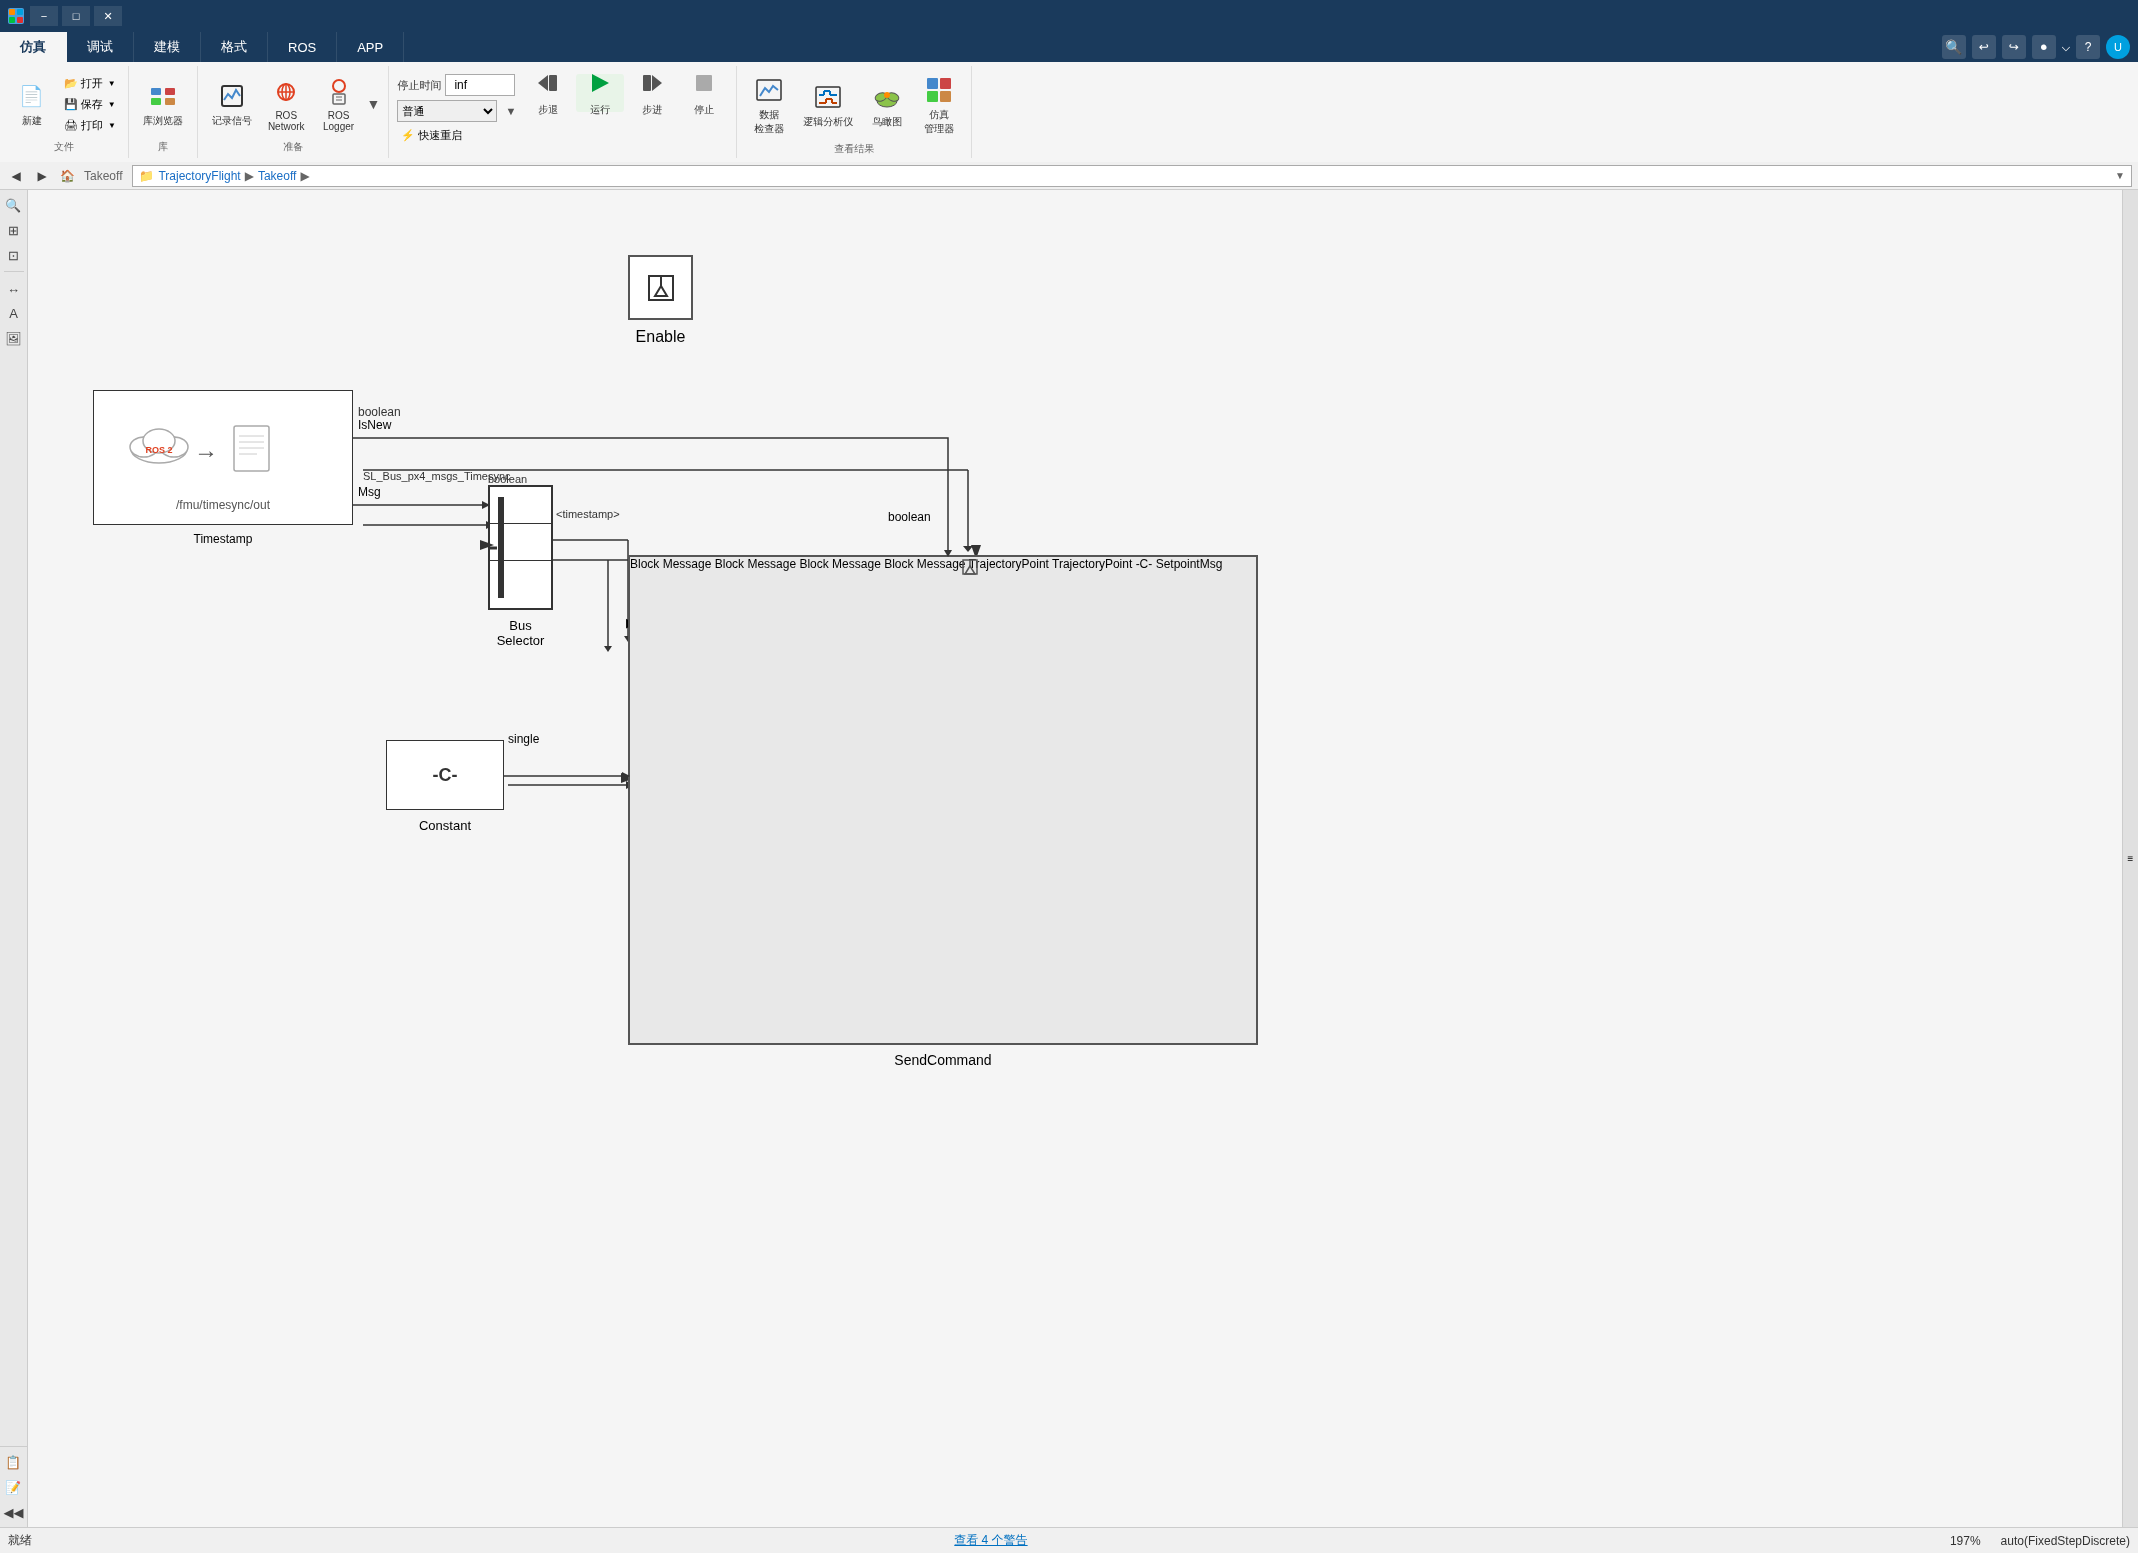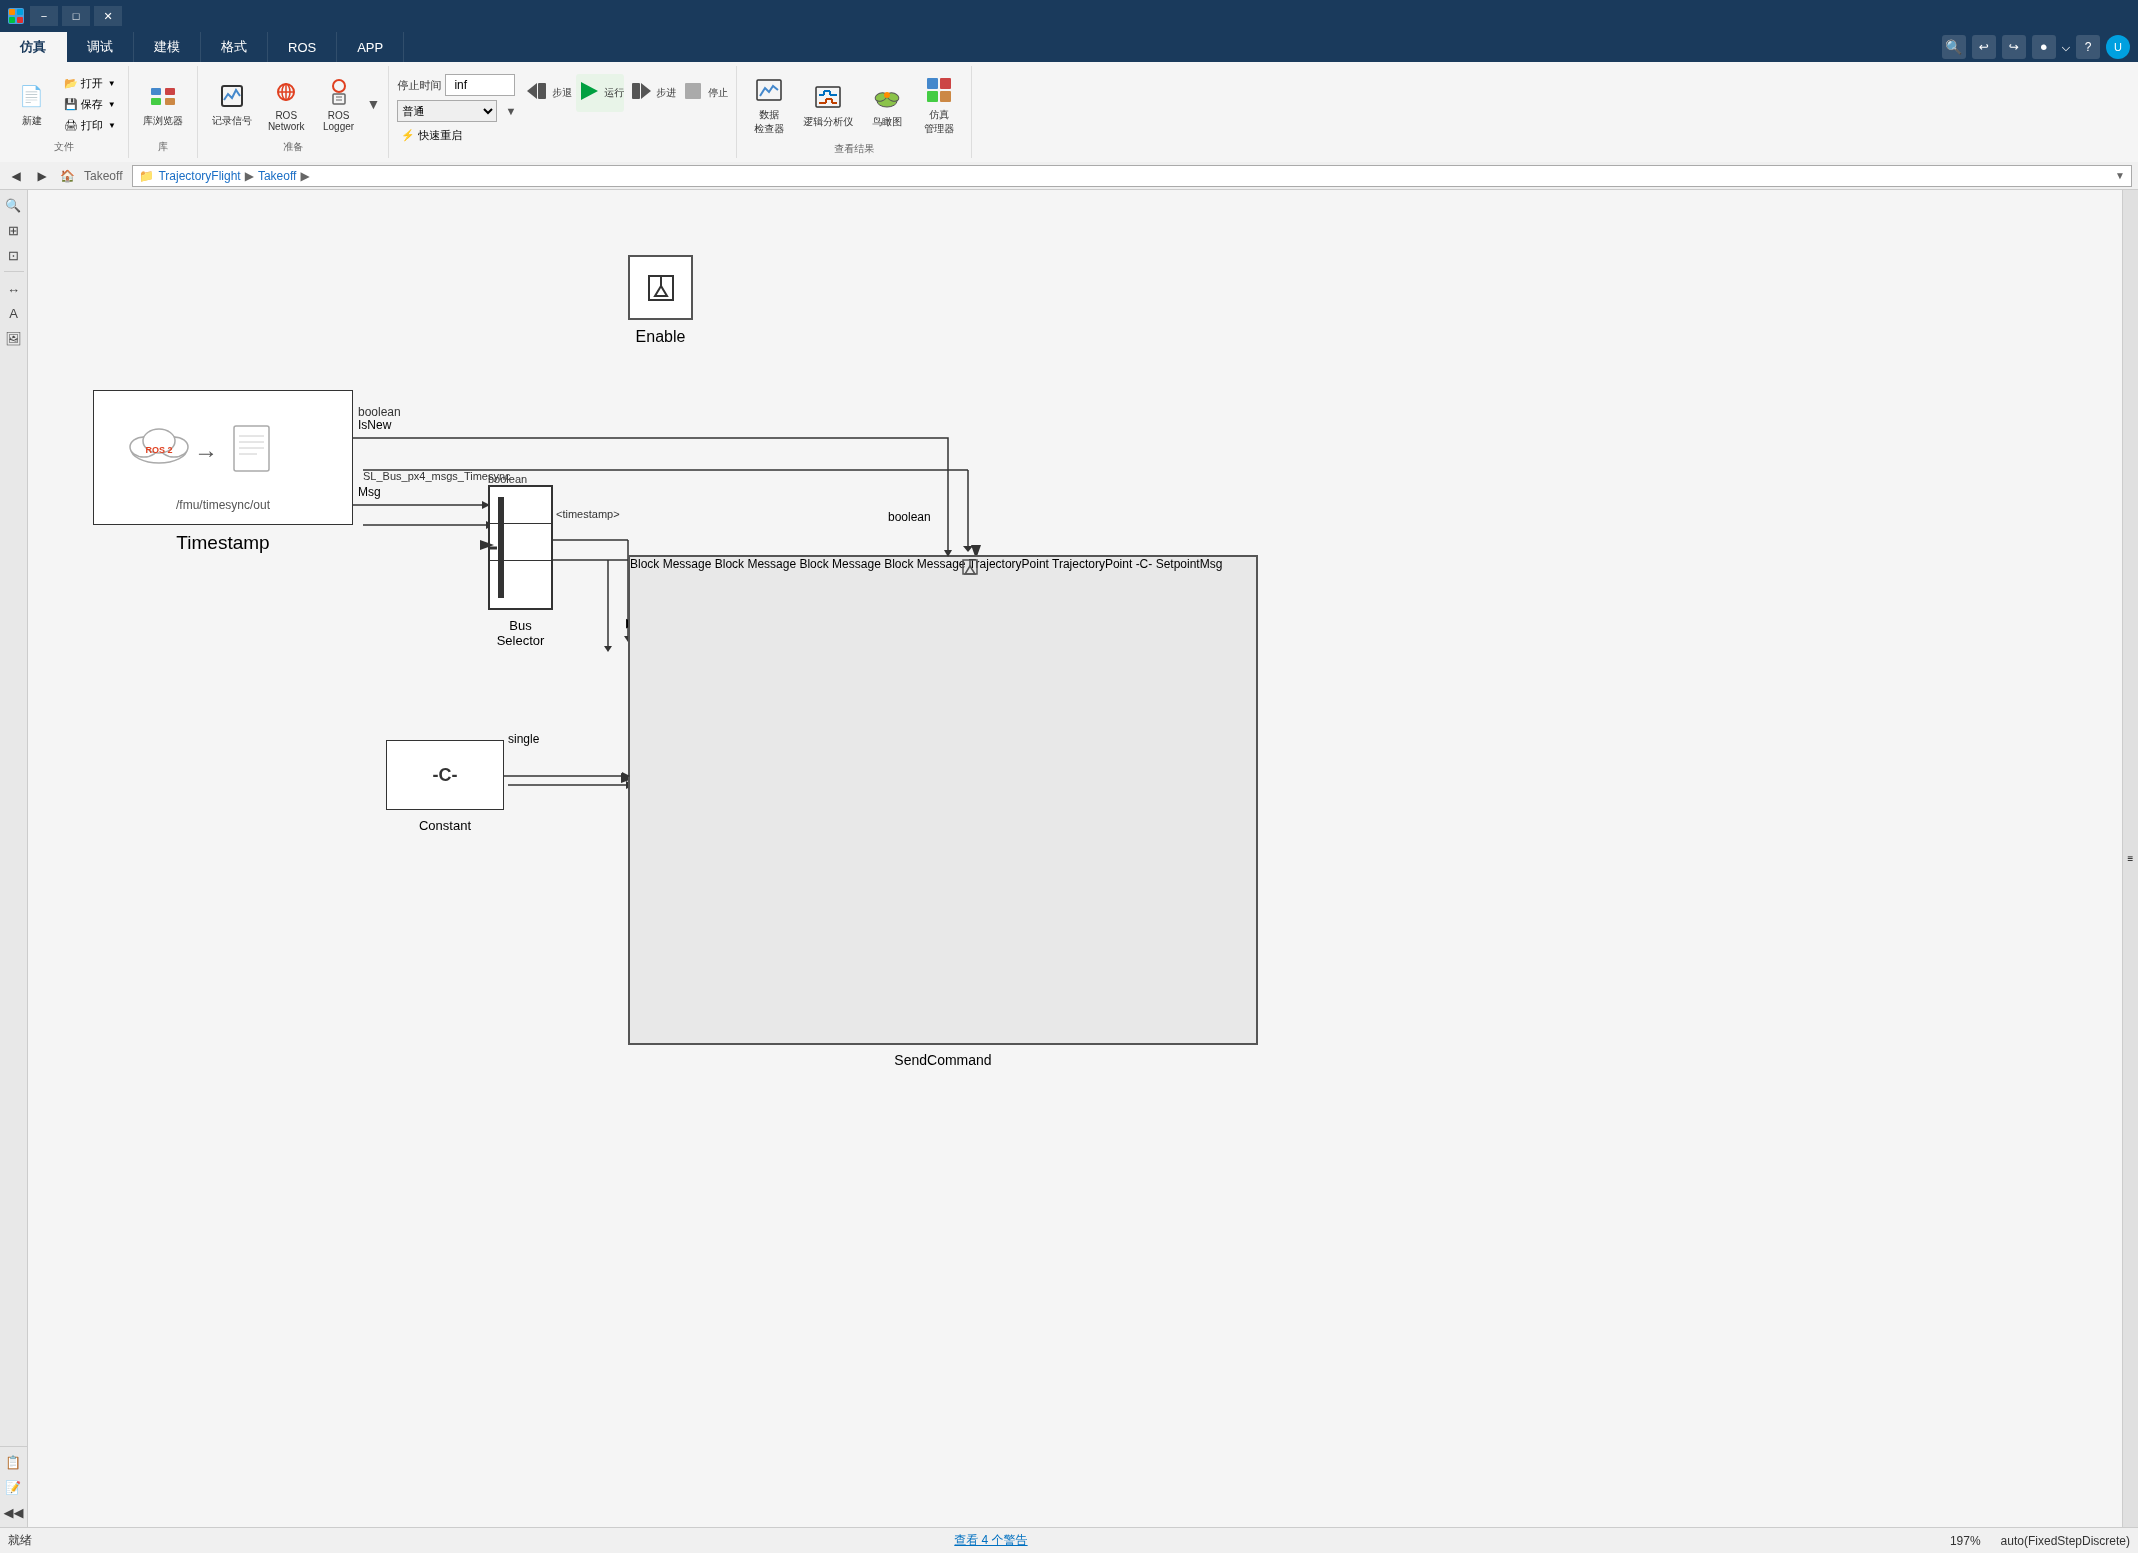--- a/index.html
+++ b/index.html
@@ -117,22 +117,23 @@
       align-items: center;
       gap: 3px;
       font-size: 11px;
       cursor: pointer;
       padding: 2px 4px;
     }
     .sim-btn {
       width: 48px;
       height: 38px;
       display: flex;
-      flex-direction: row;
-      align-items: center;
+      flex-direction: column;
+      align-items: center;
+      justify-content: center;
       cursor: pointer;
       border-radius: 3px;
       gap: 2px;
     }
     .sim-btn-icon { font-size: 18px; }
     .sim-btn-label { font-size: 10px; color: #333; }
     .sidebar-btn {
       width: 22px;
       height: 22px;
       display: flex;
@@ -550,21 +551,21 @@
             <line x1="10" y1="12" x2="35" y2="12" stroke="#ccc" stroke-width="1"></line>
             <line x1="10" y1="18" x2="35" y2="18" stroke="#ccc" stroke-width="1"></line>
             <line x1="10" y1="24" x2="35" y2="24" stroke="#ccc" stroke-width="1"></line>
             <line x1="10" y1="30" x2="28" y2="30" stroke="#ccc" stroke-width="1"></line>
           </svg>
         </div>
 
         <div style="position:absolute;bottom:12px;left:0;right:0;text-align:center;font-size:12px;color:#555;">/fmu/timesync/out</div>
       </div>
 
-      <div style="position:absolute;left:65px;top:342px;width:260px;text-align:center;font-size:19px;">Timestamp</div>
+      <div style="position:absolute;left:65px;top:342px;width:260px;text-align:center;font-size:12px;">Timestamp</div>
 
       <div style="position:absolute;left:330px;top:228px;font-size:12px;">IsNew</div>
       <div style="position:absolute;left:330px;top:215px;font-size:12px;color:#333;">boolean</div>
       <div style="position:absolute;left:330px;top:295px;font-size:12px;">Msg</div>
       <div style="position:absolute;left:335px;top:280px;font-size:11px;color:#333;">SL_Bus_px4_msgs_Timesync</div>
 
       <div style="position:absolute;left:460px;top:295px;width:65px;height:125px;border:2px solid #333;background:white;display:flex;align-items:center;justify-content:center;flex-direction:column;">
 
         <div style="position:absolute;left:-1px;top:50%;transform:translateY(-50%);width:8px;height:3px;background:#333;"></div>
 

